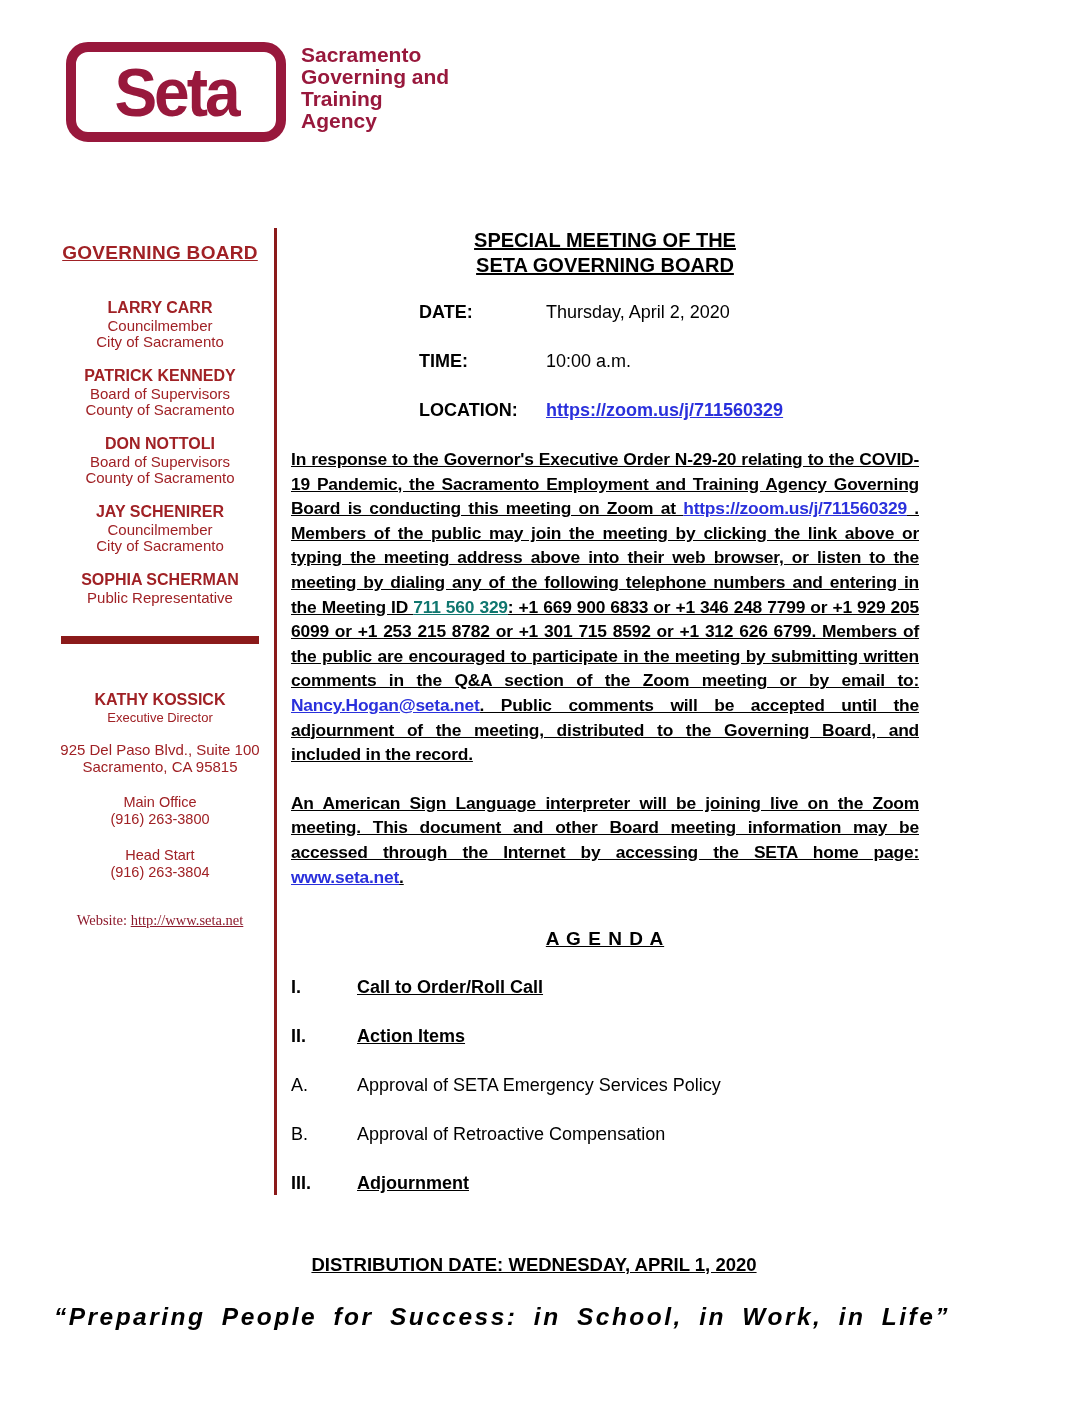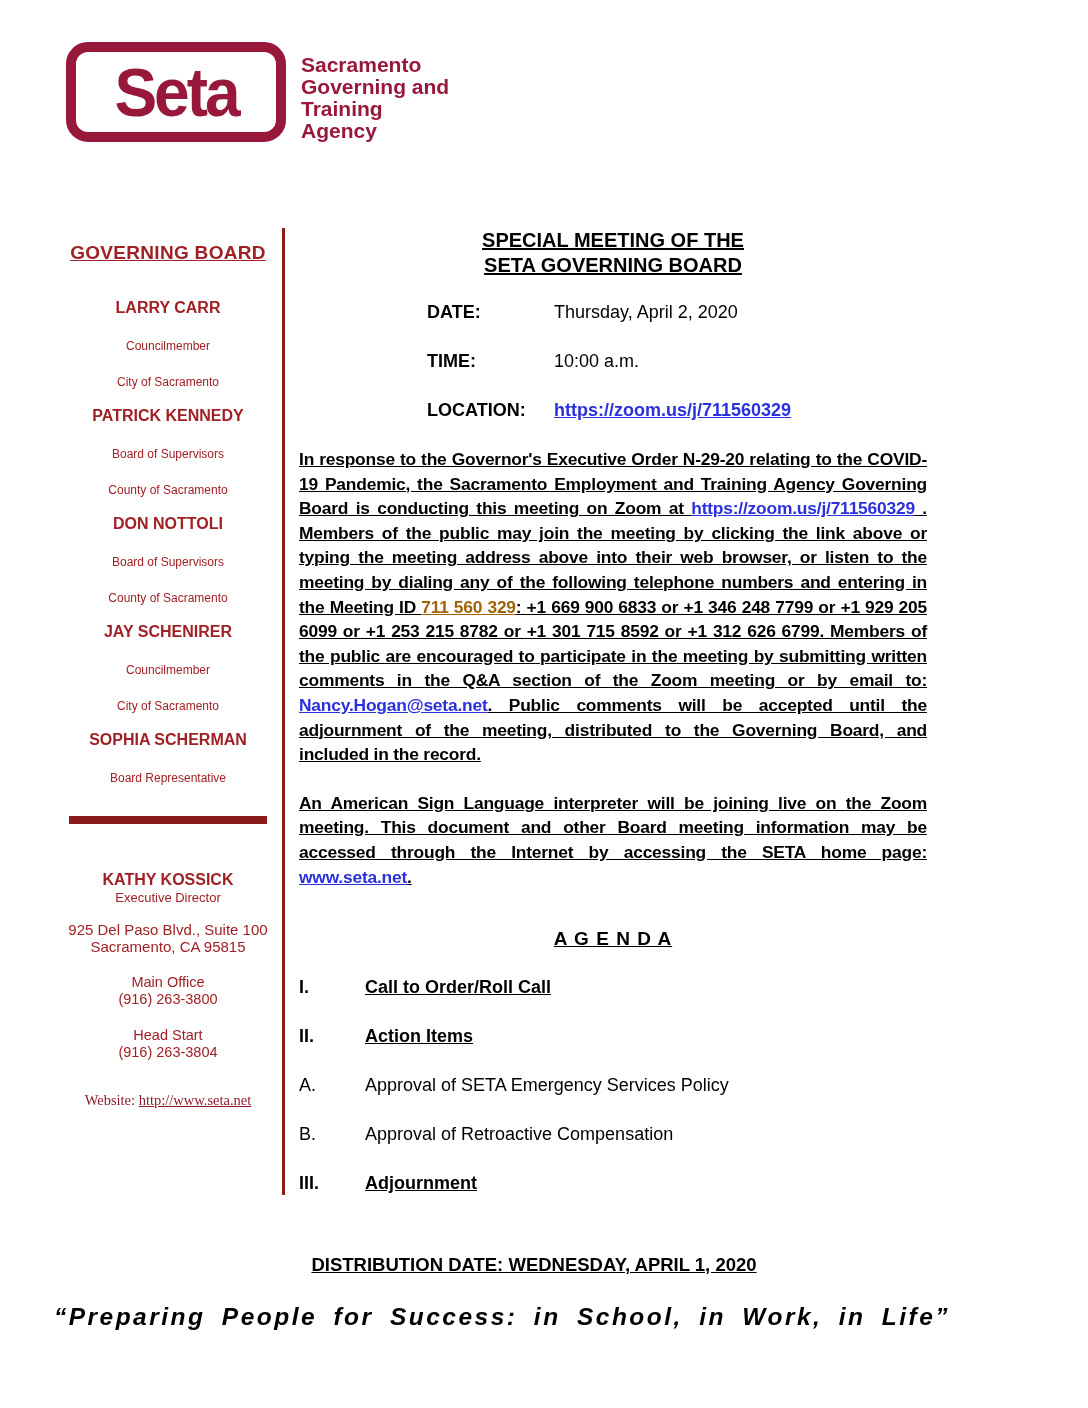--- a/index.html
+++ b/index.html
@@ -6,54 +6,54 @@
   body {
     width: 1088px; height: 1408px;
     background: #ffffff;
     font-family: "Liberation Sans", sans-serif;
     position: relative;
     overflow: hidden;
     color: #000;
   }
 
   
-  .brand { position: absolute; left: 66px; top: 42px; display: flex; gap: 15px; align-items: flex-end; }
+  .brand { position: absolute; left: 66px; top: 42px; display: flex; gap: 15px; }
   .logo-box {
     width: 200px; height: 80px;
     border: 10px solid #98183C;
     border-radius: 22px;
     display: flex; align-items: center; justify-content: center;
   }
   .logo-text {
     font-size: 64px; font-weight: bold; color: #98183C;
     letter-spacing: -3px; transform: scaleY(1.08);
     line-height: 1;
   }
   .tagline {
     color: #98183C; font-size: 21px; line-height: 22px;
     font-weight: 600; padding-top: 2px;
   }
 
   
-  .columns { position: absolute; top: 228px; left: 16px; width: 960px; display: flex; justify-content: flex-end; }
+  .columns { position: absolute; top: 228px; left: 8px; width: 960px; display: flex; justify-content: flex-end; }
   .sidebar {
     width: 228px; margin-left: 38px; text-align: center;
     color: #A02125; flex-shrink: 0;
   }
   .vline { width: 3px; height: 967px; background: #8B1A1A; flex-shrink: 0; }
   .main { flex: 1; padding-left: 14px; padding-right: 49px; }
 
   
   .sb-heading {
     font-size: 19px; font-weight: bold; letter-spacing: 0.3px;
     text-decoration: underline; margin: 14px 0 34px 0;
   }
   .member { margin-bottom: 16px; }
   .member .name { font-size: 16px; font-weight: bold; line-height: 20px; }
-  .member .detail { font-size: 12px; line-height: 16px; margin-top: 20px; }
+  .member .detail { font-size: 15px; line-height: 16px; }
   .sb-bar { height: 8px; width: 198px; background: #8B1A1A; margin: 30px auto 0 auto; }
   .director { margin-top: 46px; }
   .director .name { font-size: 16px; font-weight: bold; line-height: 20px; }
   .director .detail { font-size: 13px; line-height: 16px; }
   .sb-address { margin-top: 15px; font-size: 15px; line-height: 17px; }
   .sb-office { margin-top: 19px; font-size: 14.5px; line-height: 17px; }
   .sb-website {
     margin-top: 31px; font-family: "Liberation Serif", serif;
     font-size: 14.5px; color: #8E1B2D;
   }
@@ -70,21 +70,21 @@
   .meta-value.link a { color: #2A30DC; font-weight: bold; text-decoration: underline; }
 
   .notice {
     font-size: 17.4px; font-weight: bold; line-height: 24.6px;
     text-align: justify; letter-spacing: -0.2px; margin-top: 20px;
   }
   .notice + .notice { margin-top: 24px; }
   .notice span, .notice a { text-decoration: underline; }
   .seg-plain { color: #000; }
   .seg-link { color: #2A30DC; }
-  .seg-id { color: #a16207; }
+  .seg-id { color: #0f766e; }
 
   .agenda-heading { text-align: center; margin-top: 38px; font-size: 19px; font-weight: bold; line-height: 24px; }
   .agenda-heading .u { text-decoration: underline; letter-spacing: 1px; }
 
   .agenda-list { margin-top: 10px; }
   .agenda-item { display: flex; font-size: 18px; line-height: 25px; margin-top: 24px; }
   .agenda-item .num { width: 66px; flex-shrink: 0; }
   .agenda-item.lvl1 .num { font-weight: bold; }
   .agenda-item.lvl1 .label { font-weight: bold; text-decoration: underline; }
   .agenda-item.lvl2 .num { font-weight: normal; }
@@ -135,21 +135,21 @@
       <div class="detail">Board of Supervisors</div>
       <div class="detail">County of Sacramento</div>
     </div>
     <div class="member">
       <div class="name">JAY SCHENIRER</div>
       <div class="detail">Councilmember</div>
       <div class="detail">City of Sacramento</div>
     </div>
     <div class="member">
       <div class="name">SOPHIA SCHERMAN</div>
-      <div class="detail">Board Representative</div>
+      <div class="detail">Public Representative</div>
     </div>
 
     <div class="sb-bar"></div>
 
     <div class="director">
       <div class="name">KATHY KOSSICK</div>
       <div class="detail">Executive Director</div>
     </div>
 
     <div class="sb-address">

